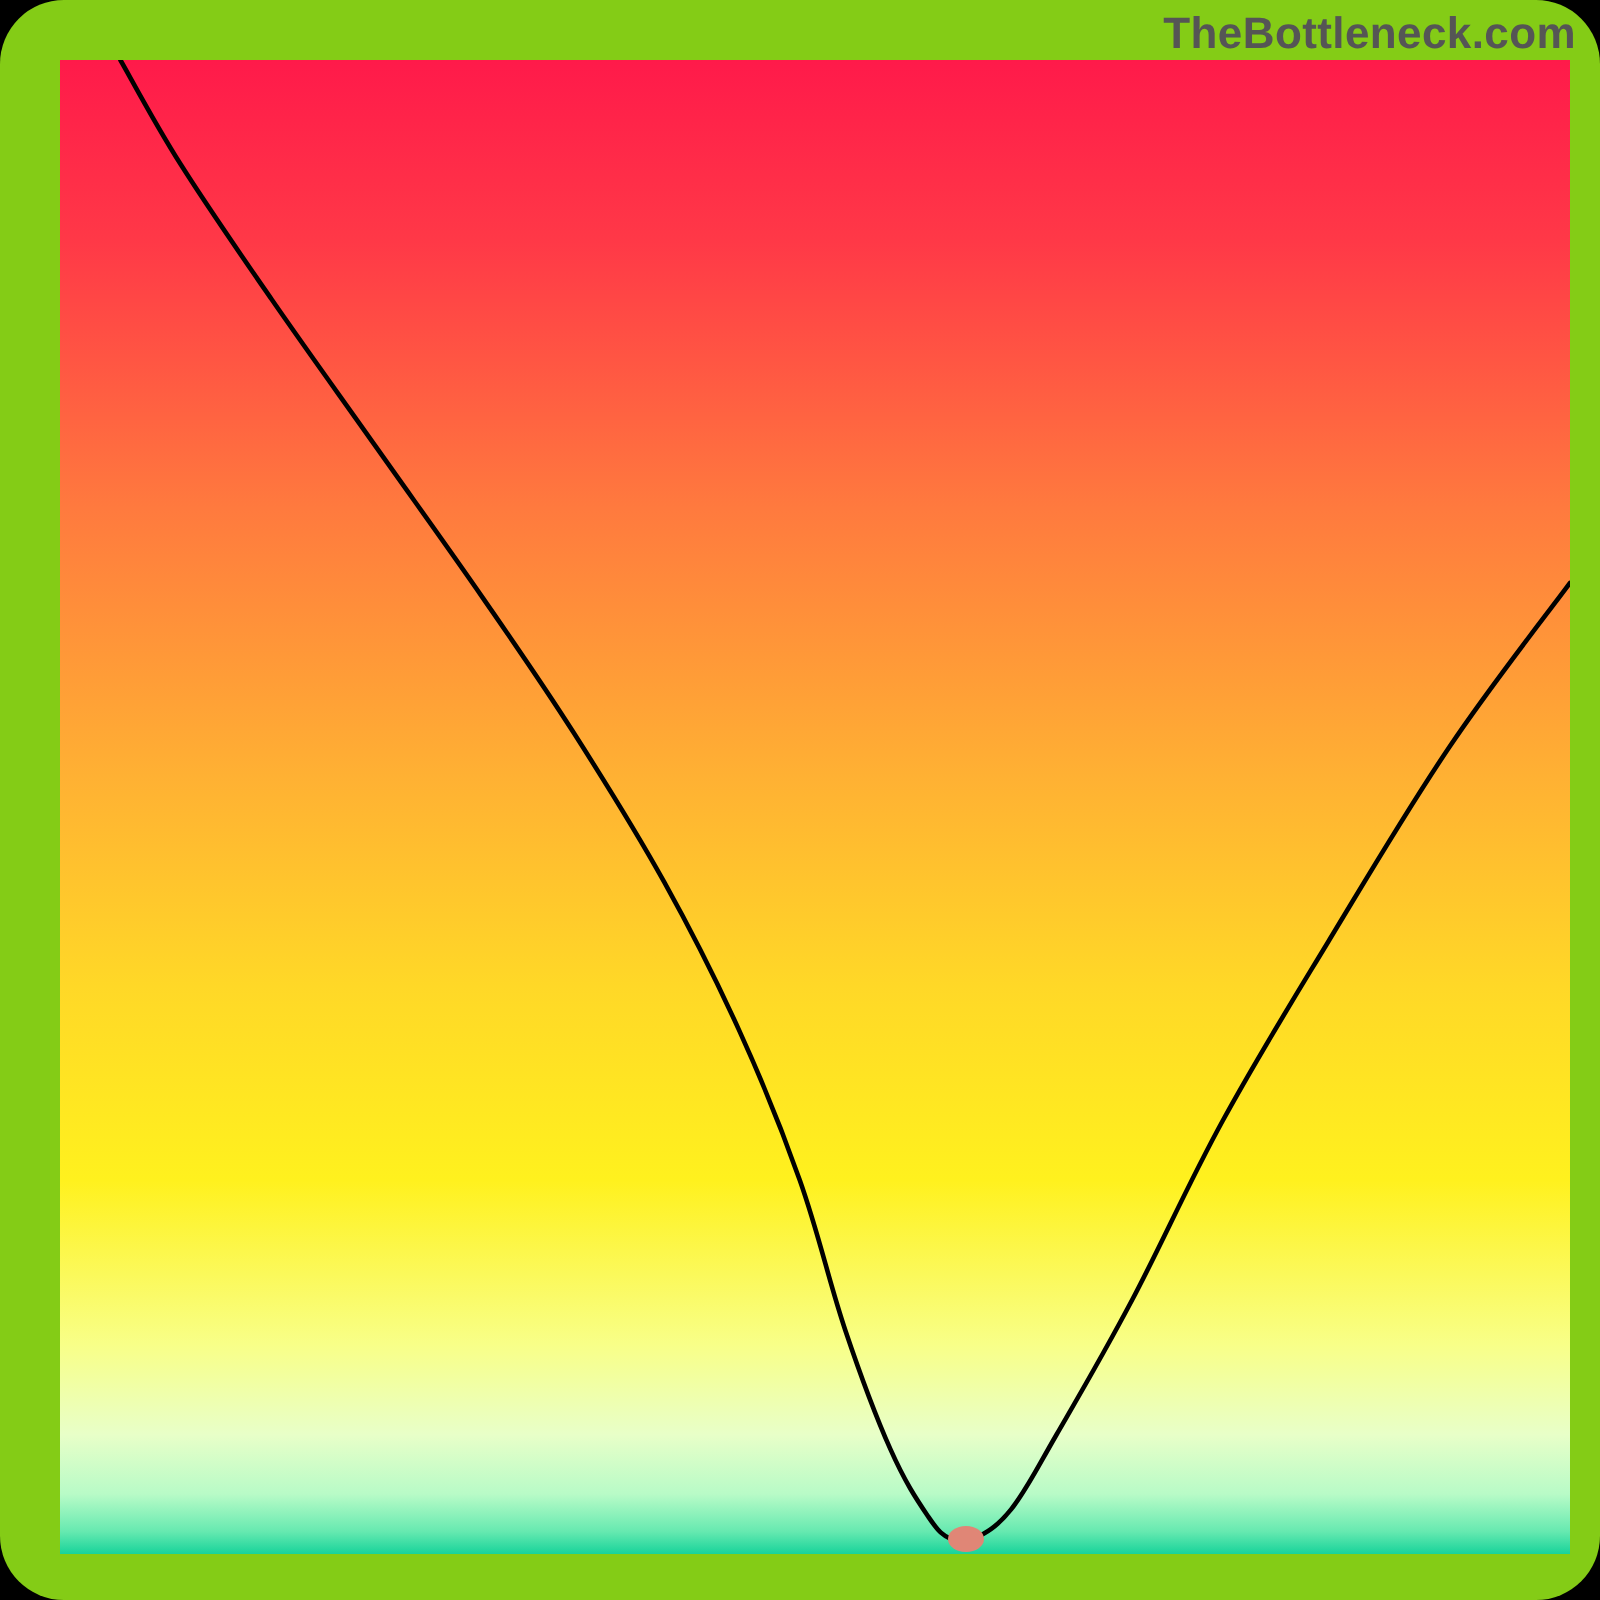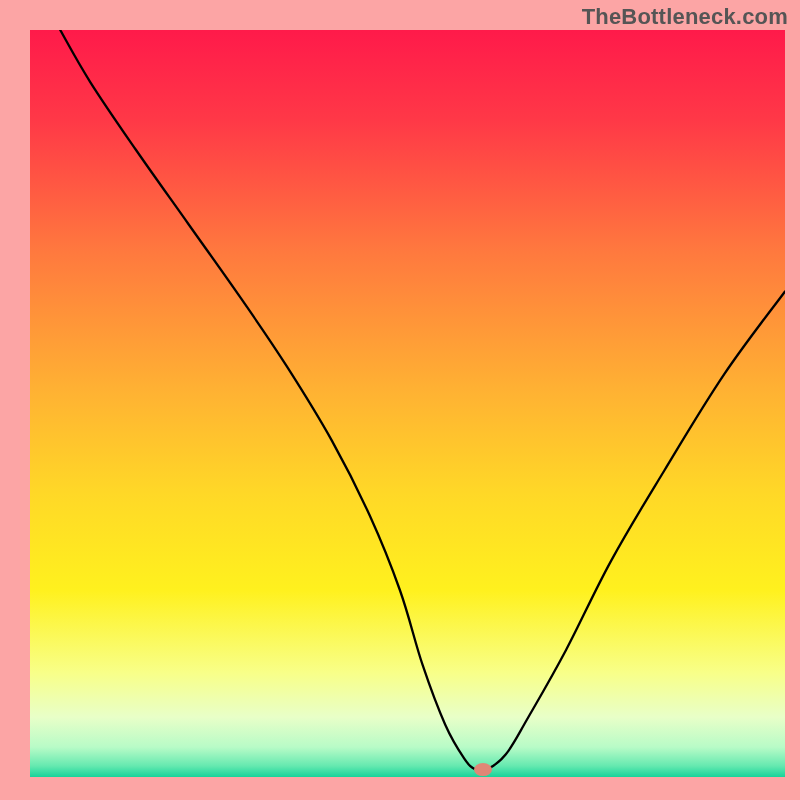--- a/index.html
+++ b/index.html
@@ -8,21 +8,22 @@
     width: 800px;
     height: 800px;
     background: #000;
     position: relative;
     font-family: Arial, Helvetica, sans-serif;
   }
   .container {
     position: relative;
     width: 800px;
     height: 800px;
-    background: #fca5a5;
+    background: #84cc16;
+    border-radius: 32px;
   }
   .plot {
     position: absolute;
     left: 30px;
     top: 30px;
     width: 755px;
     height: 747px;
   }
   .watermark {
     position: absolute;

